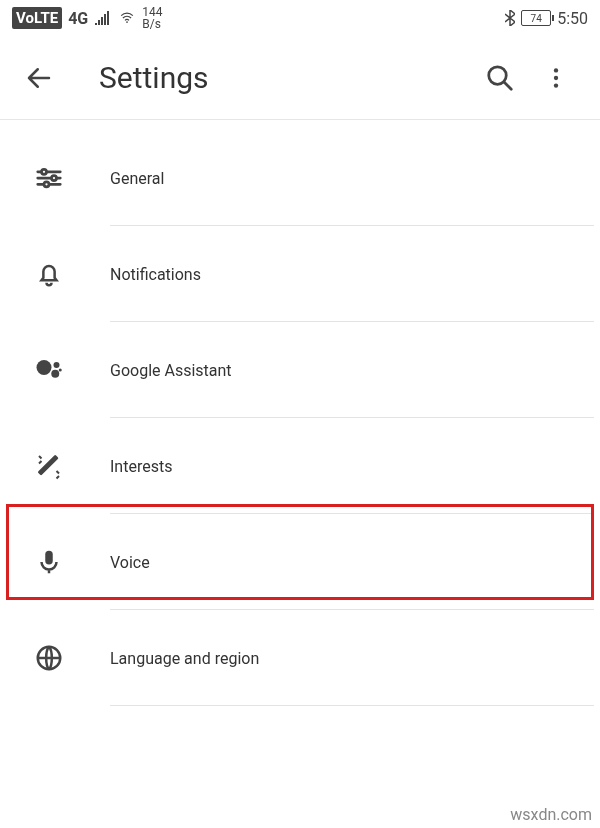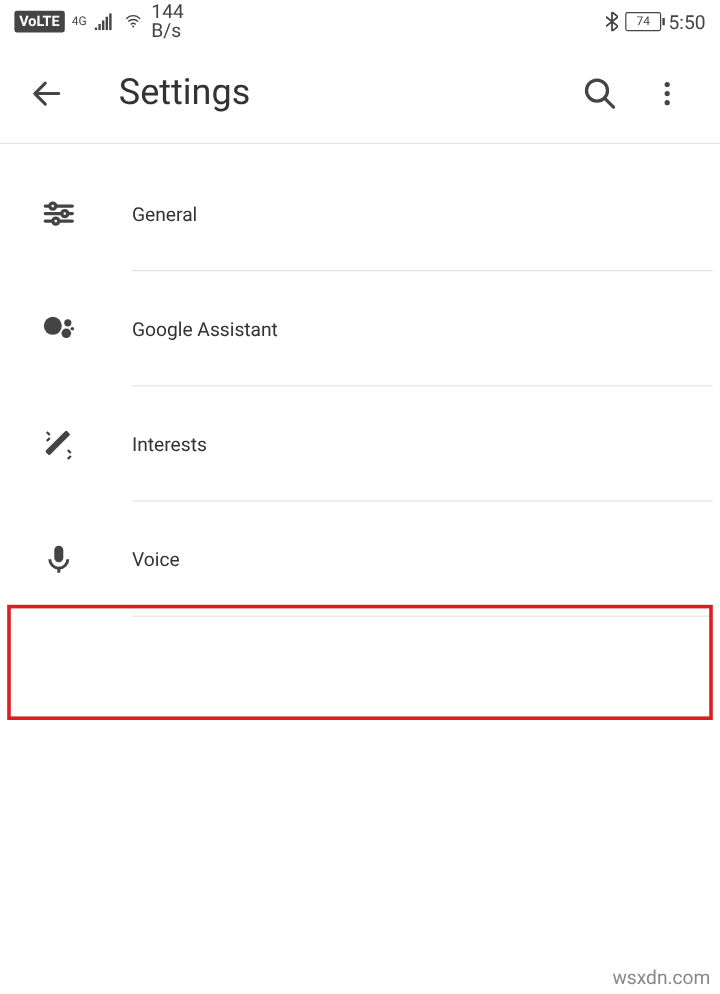--- a/index.html
+++ b/index.html
@@ -23,26 +23,26 @@
       color: #444;
     }
     .status-left, .status-right {
       display: flex;
       align-items: center;
       gap: 6px;
     }
     .volte-badge {
       background: #444;
       color: #fff;
-      font-size: 12px;
+      font-size: 15px;
       font-weight: bold;
       padding: 2px 4px;
       border-radius: 2px;
     }
-    .net-speed { font-size: 16px; line-height: 1; }
+    .net-speed { font-size: 12px; line-height: 1; }
     .batt-box {
       border: 1.5px solid #444;
       width: 30px;
       height: 16px;
       border-radius: 2px;
       position: relative;
       display: flex;
       align-items: center;
       justify-content: center;
       font-size: 10px;
@@ -120,21 +120,21 @@
       font-size: 16px;
       color: #888;
     }
   </style>
 </head>
 <body>
 
 <div class="status-bar">
   <div class="status-left">
     <span class="volte-badge">VoLTE</span>
-    <span style="font-size:10px;font-weight:400;">4G</span>
+    <span style="font-size:16px;font-weight:700;">4G</span>
     <span>
       <svg width="18" height="14" viewBox="0 0 18 14">
           <path fill="#444" d="M1 12h2v2H1zM4 9h2v5H4zM7 6h2v8H7zM10 3h2v11h-2zM13 0h2v14h-2z"></path>
         </svg>
     </span>
     <span>
       <svg width="18" height="14" viewBox="0 0 24 24">
           <path fill="none" stroke="#444" stroke-width="2" d="M2 8c6-6 14-6 20 0M5 12c4-4 10-4 14 0M8.5 16c2-2 5-2 7 0"></path>
           <circle cx="12" cy="19" r="1.5" fill="#444"></circle>
         </svg>
@@ -189,20 +189,32 @@
             <circle cx="8" cy="7" r="2" fill="#fff"></circle>
             <circle cx="16" cy="12" r="2" fill="#fff"></circle>
             <circle cx="10" cy="17" r="2" fill="#fff"></circle>
           </svg>
     </span>
       </div>
     <div class="label">General</div>
     <div class="divider"></div>
   </div>
 
+  <div class="item">
+    <div class="icon-wrap">
+        <span>
+      <svg width="30" height="30" viewBox="0 0 24 24" stroke="#444" stroke-width="2" fill="none">
+            <path d="M6 17h12l-1.5-2V10a4.5 4.5 0 0 0-9 0v5L6 17z"></path>
+            <path d="M10 19a2 2 0 0 0 4 0"></path>
+          </svg>
+    </span>
+      </div>
+    <div class="label">Notifications</div>
+    <div class="divider"></div>
+  </div>
 
   <div class="item">
     <div class="icon-wrap">
         <span>
       <svg width="30" height="30" viewBox="0 0 24 24" fill="#444">
             <circle cx="8" cy="10" r="6"></circle>
             <circle cx="18" cy="8" r="2.4"></circle>
             <circle cx="17" cy="15" r="3.2"></circle>
             <circle cx="21" cy="12" r="1.2"></circle>
           </svg>
@@ -231,19 +243,31 @@
       <svg width="30" height="30" viewBox="0 0 24 24" fill="#444">
             <rect x="9" y="3" width="6" height="11" rx="3"></rect>
             <path fill="none" stroke="#444" stroke-width="2" d="M6 12a6 6 0 0 0 12 0M12 18v3"></path>
           </svg>
     </span>
       </div>
     <div class="label">Voice</div>
     <div class="divider"></div>
   </div>
 
+  <div class="item">
+    <div class="icon-wrap">
+        <span>
+      <svg width="30" height="30" viewBox="0 0 24 24" fill="none" stroke="#444" stroke-width="2">
+            <circle cx="12" cy="12" r="9"></circle>
+            <path d="M3 12h18M12 3c3 3 3 15 0 18M12 3c-3 3-3 15 0 18"></path>
+          </svg>
+    </span>
+      </div>
+    <div class="label">Language and region</div>
+    <div class="divider"></div>
+  </div>
 
 
 </div>
 
 <div class="highlight-box"></div>
 
 <div class="watermark">wsxdn.com</div>
 
 </body></html>

